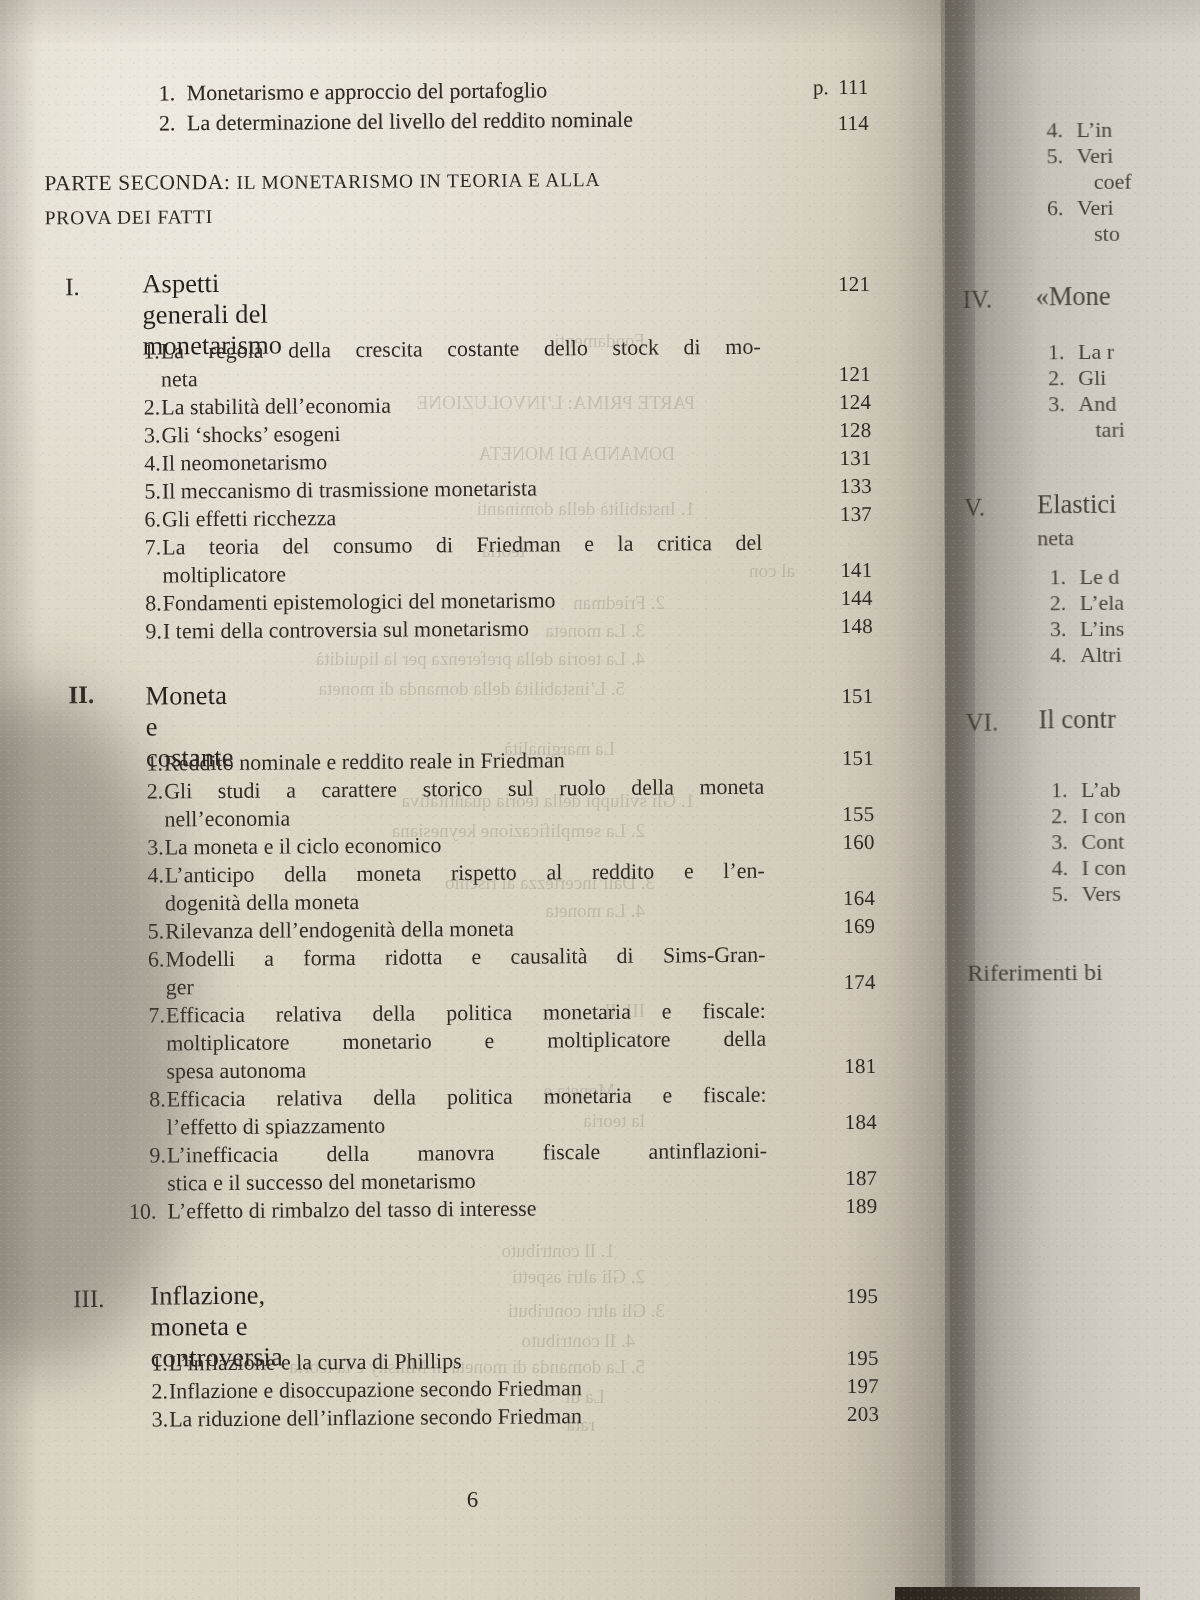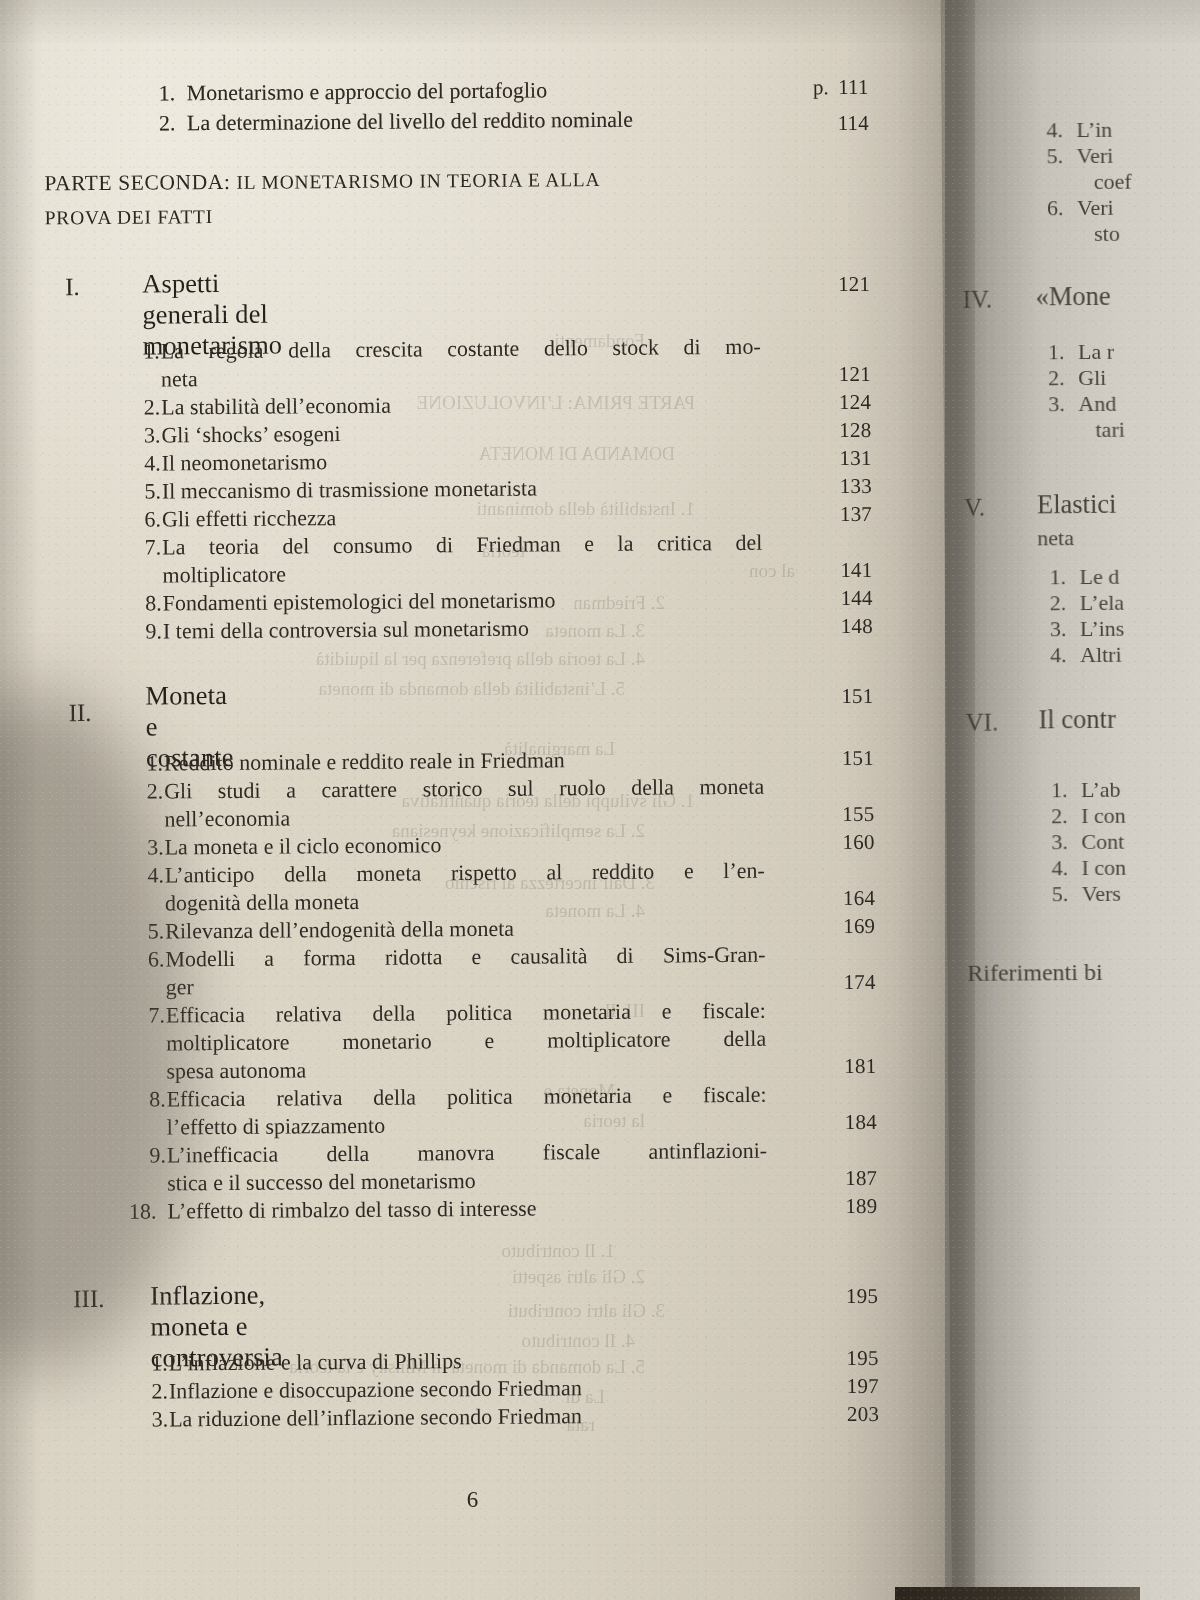--- a/index.html
+++ b/index.html
@@ -253,21 +253,21 @@
         <span class="n" style="left:128px; top:0;">8.</span>
         <span class="tx" style="left:163px; top:0px; width:620px;">Fondamenti epistemologici del monetarismo</span>
       </div>
       <span class="numcol" style="top:589px;">144</span>
       <div class="item" style="top:616px; left:0; width:945px;">
         <span class="n" style="left:128px; top:0;">9.</span>
         <span class="tx" style="left:163px; top:0px; width:620px;">I temi della controversia sul monetarismo</span>
       </div>
       <span class="numcol" style="top:617px;">148</span>
       <div class="chap" style="top:678px;">
-        <span class="rn" style="top:18px;">II.</span>
+        <span class="rn" style="top:0;font-weight:bold;">II.</span>
         <span class="ttl" style="top:0px;">Moneta e costante</span>
       </div>
       <span class="numcol" style="top:687px;">151</span>
       <div class="item" style="top:748px; left:0; width:945px;">
         <span class="n" style="left:128px; top:0;">1.</span>
         <span class="tx" style="left:163px; top:0px; width:620px;">Reddito nominale e reddito reale in Friedman</span>
       </div>
       <span class="numcol" style="top:749px;">151</span>
       <div class="item just" style="top:776px; left:0; width:945px;">
         <span class="n" style="left:128px; top:0;">2.</span>
@@ -310,21 +310,21 @@
         <span class="tx" style="left:163px; top:28px; width:620px;">l’effetto di spiazzamento</span>
       </div>
       <span class="numcol" style="top:1113px;">184</span>
       <div class="item just" style="top:1140px; left:0; width:945px;">
         <span class="n" style="left:128px; top:0;">9.</span>
         <span class="tx" style="left:163px; top:0px; width:600px;text-align:justify; text-align-last:justify;">L’inefficacia della manovra fiscale antinflazioni-</span>
         <span class="tx" style="left:163px; top:28px; width:620px;">stica e il successo del monetarismo</span>
       </div>
       <span class="numcol" style="top:1169px;">187</span>
       <div class="item" style="top:1196px; left:0; width:945px;">
-        <span class="n" style="left:118px; top:0;">18.</span>
+        <span class="n" style="left:118px; top:0;">10.</span>
         <span class="tx" style="left:163px; top:0px; width:620px;">L’effetto di rimbalzo del tasso di interesse</span>
       </div>
       <span class="numcol" style="top:1197px;">189</span>
       <div class="chap" style="top:1278px;">
         <span class="rn" style="top:4px;">III.</span>
         <span class="ttl" style="top:0px;">Inflazione, moneta e controversia</span>
       </div>
       <span class="numcol" style="top:1287px;">195</span>
       <div class="item" style="top:1348px; left:0; width:945px;">
         <span class="n" style="left:128px; top:0;">1.</span>

